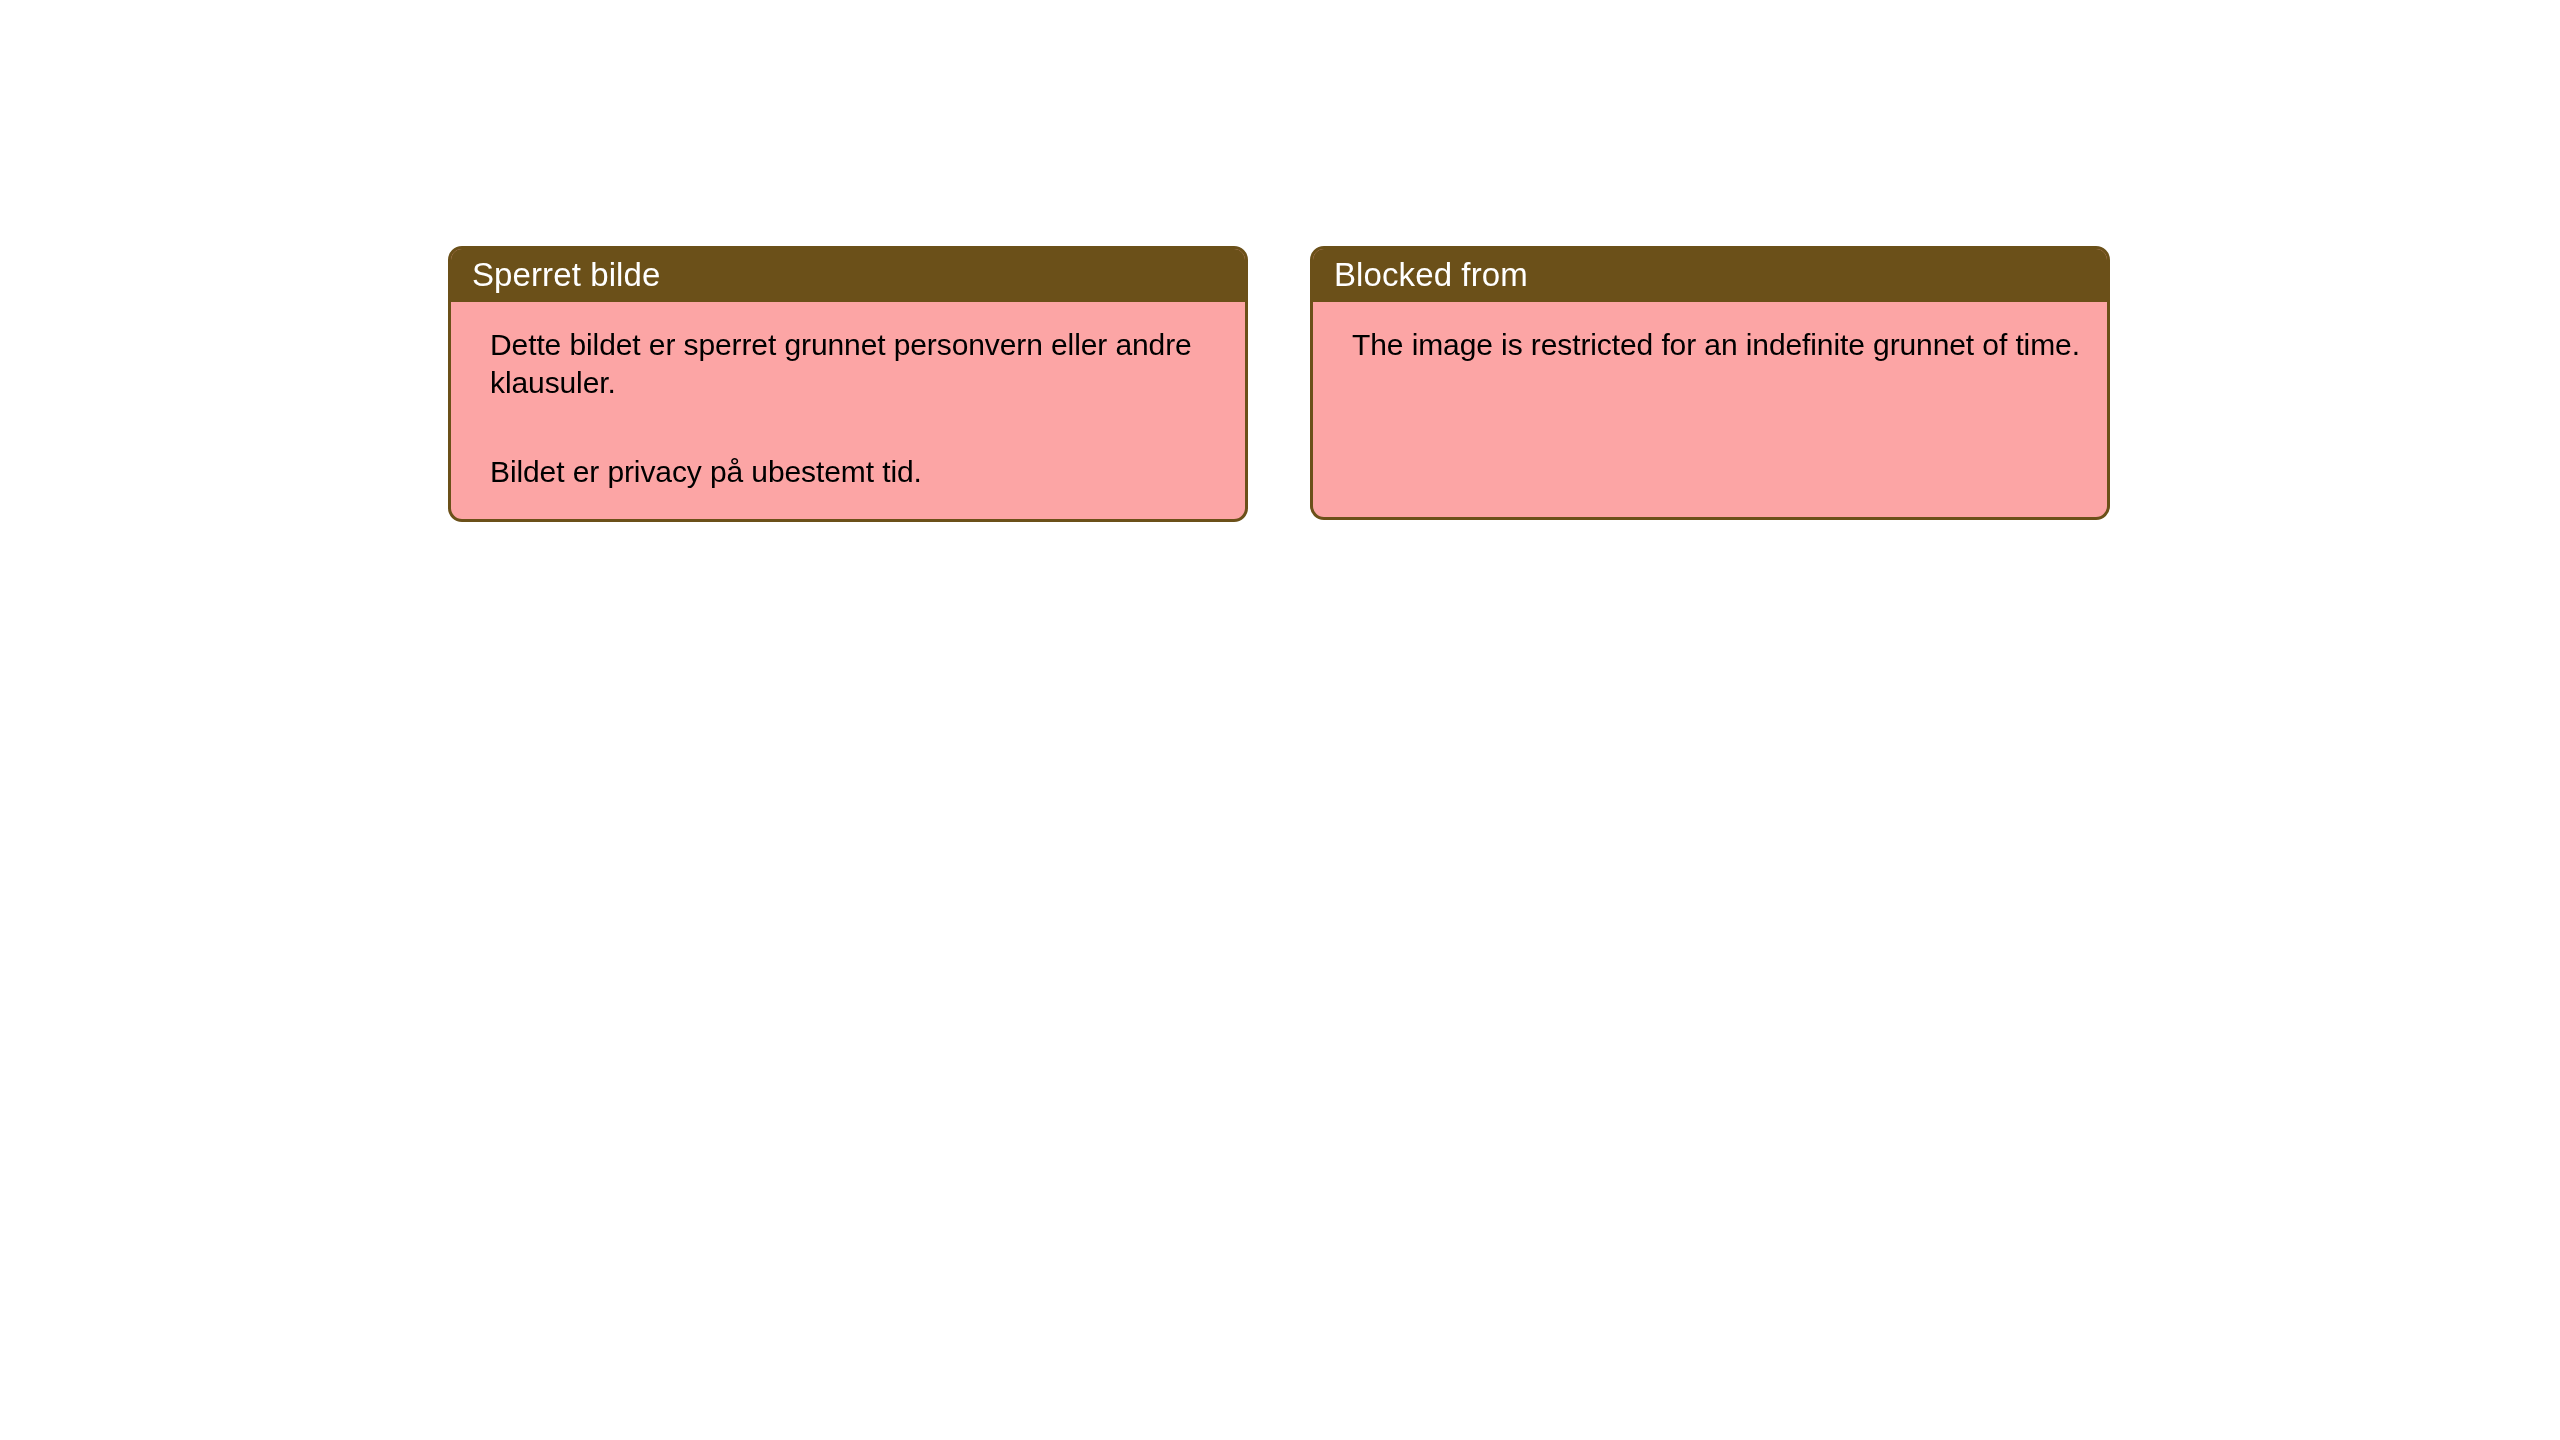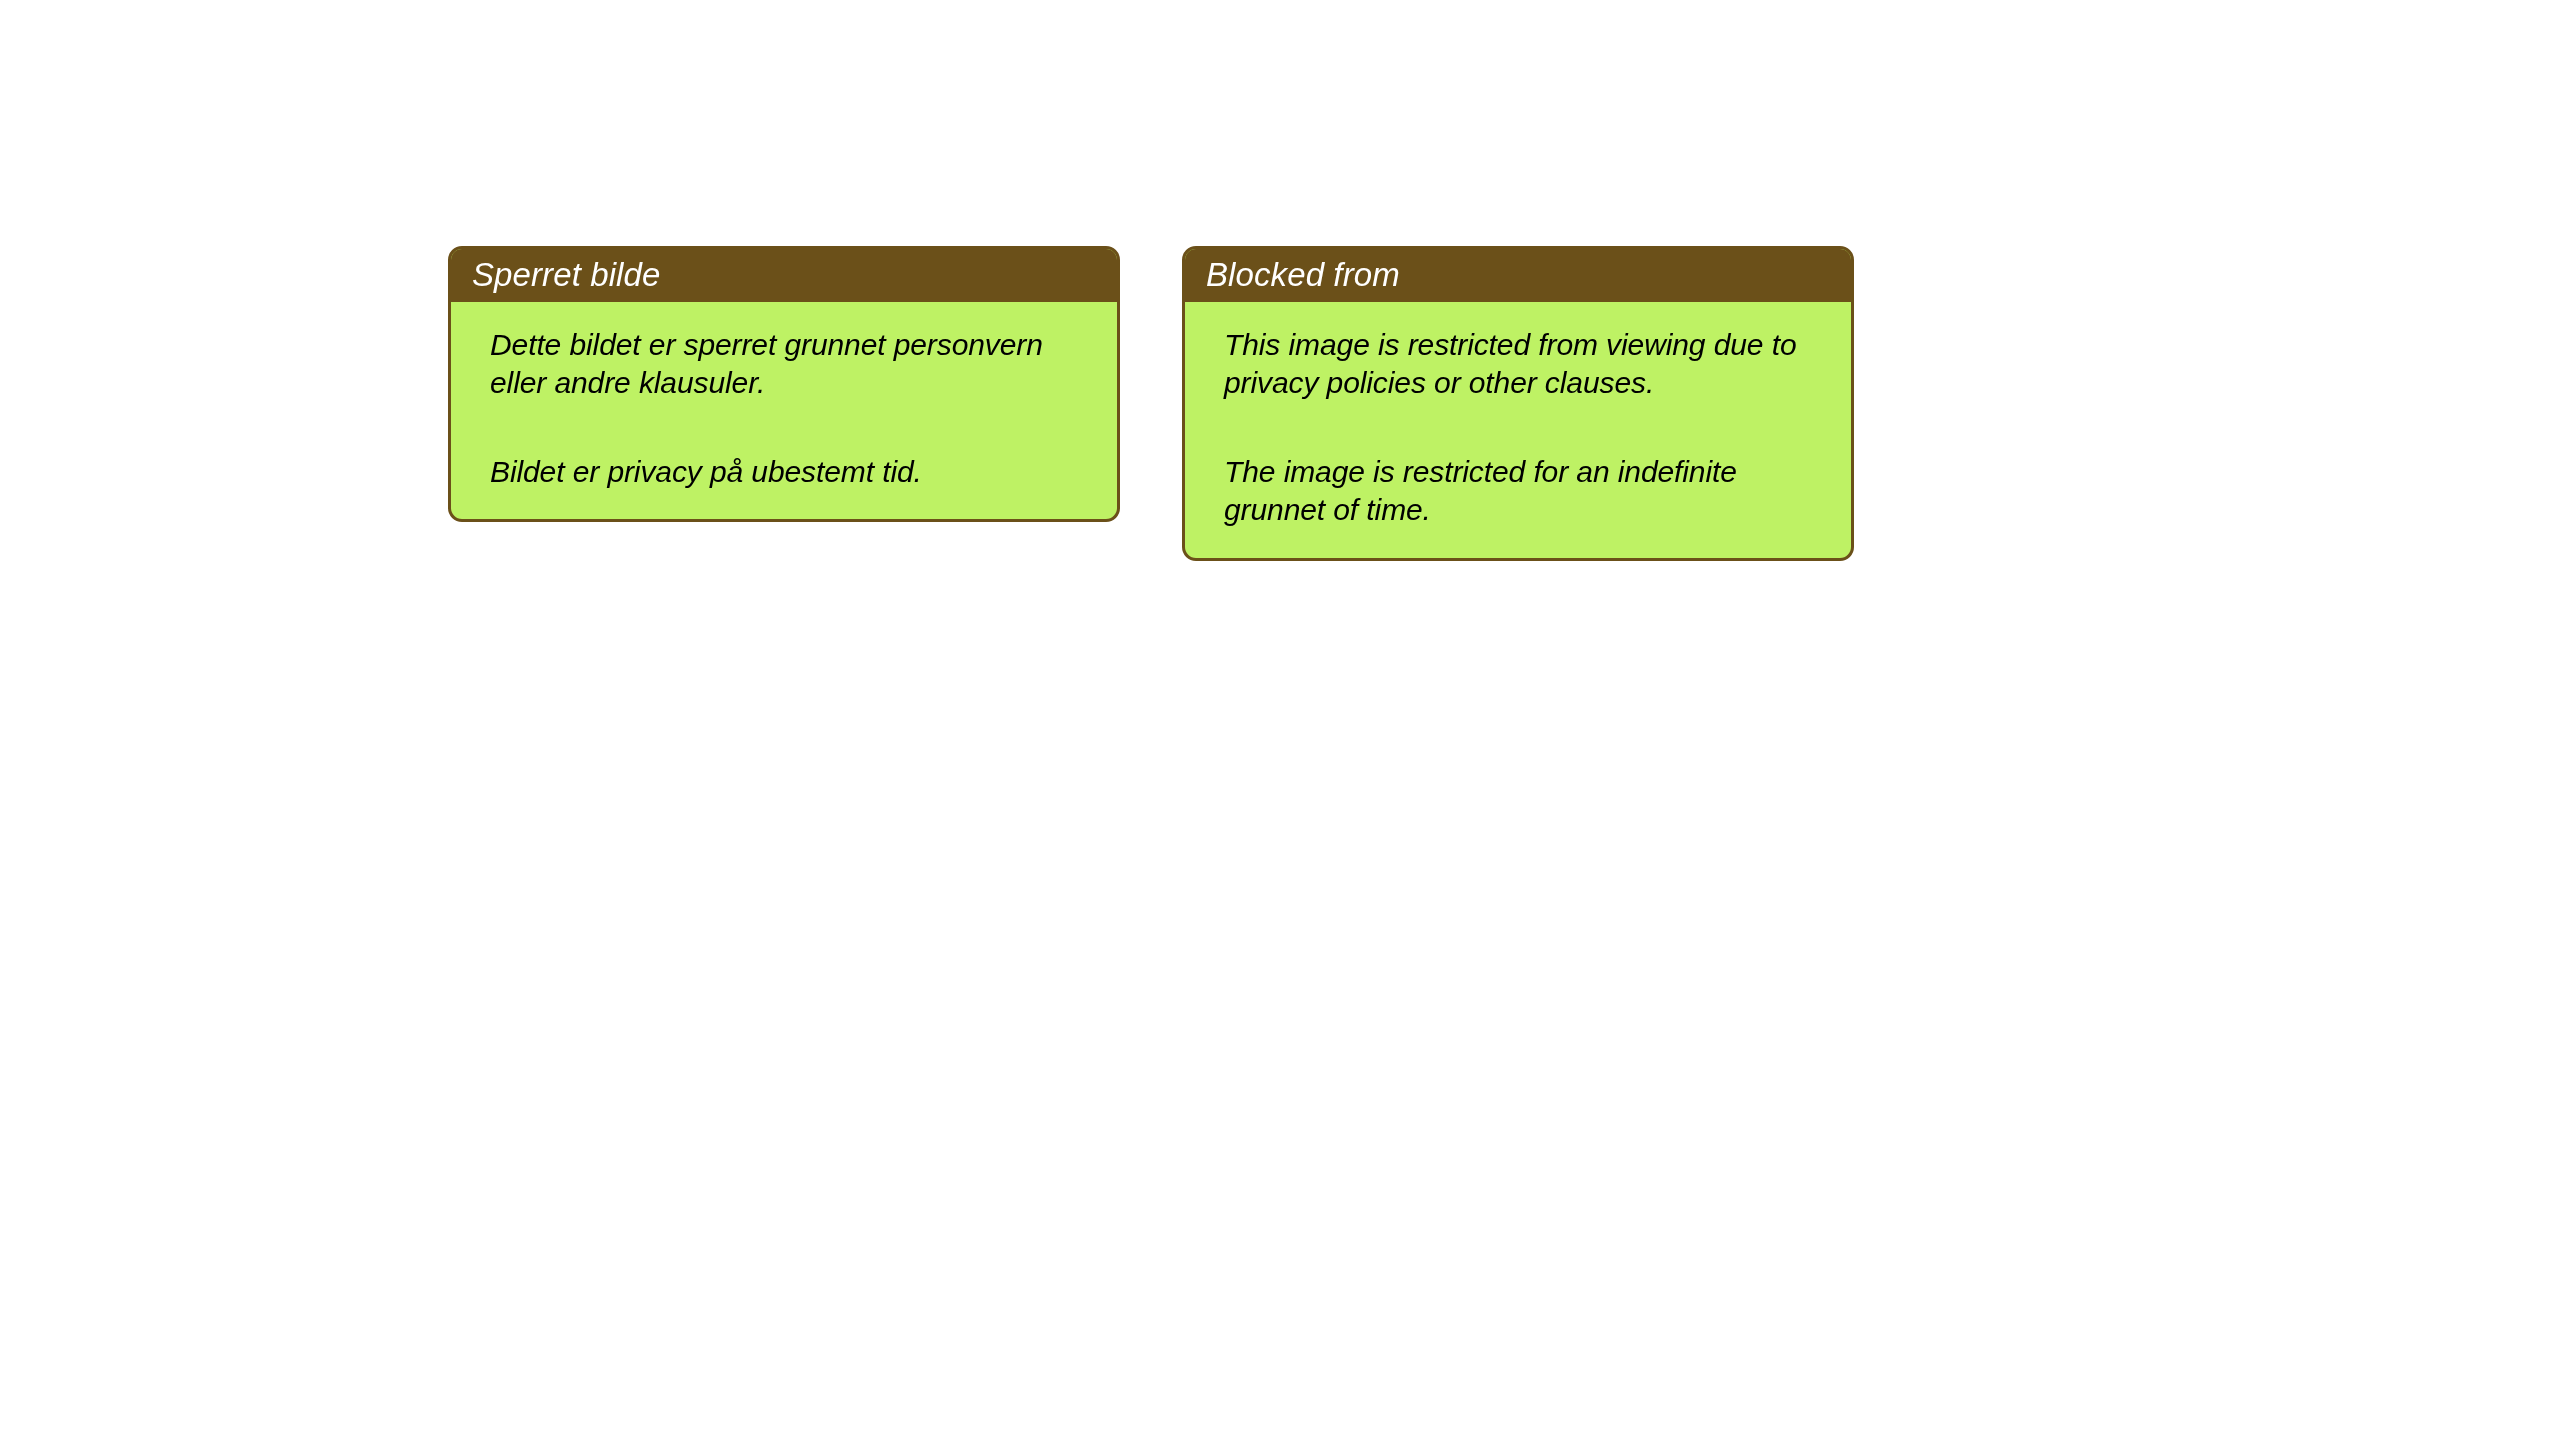--- a/index.html
+++ b/index.html
@@ -20,29 +20,28 @@
     position: absolute;
     left: 448px;
     top: 246px;
     display: flex;
     flex-direction: row;
     align-items: flex-start;
     gap: 62px;
   }
 
   .notice-card {
-    width: 672px;
-    background: #bef264;
+    width: 800px;
+    background: #fca5a5;
     border: 3px solid #6b5019;
     border-radius: 14px;
     box-sizing: border-box;
     overflow: hidden;
     display: flex;
     flex-direction: column;
-    font-style: italic;
   }
 
   .notice-card-header {
     background: #6b5019;
     color: #ffffff;
     height: 56px;
     display: flex;
     align-items: center;
     padding: 0 0 0 24px;
     box-sizing: border-box;
@@ -92,18 +91,17 @@
       <p class="notice-paragraph">Dette bildet er sperret grunnet personvern eller andre klausuler.</p>
       <p class="notice-paragraph">Bildet er privacy på ubestemt tid.</p>
     </div>
   </section>
 
   <section class="notice-card">
     <div class="notice-card-header">
       <span class="notice-card-title">Blocked from</span>
     </div>
     <div class="notice-card-body">
-      <p class="notice-paragraph">This image is restricted from viewing due to privacy policies or other clauses.</p>
       <p class="notice-paragraph">The image is restricted for an indefinite grunnet of time.</p>
     </div>
   </section>
 
 </div>
 
 </body></html>

